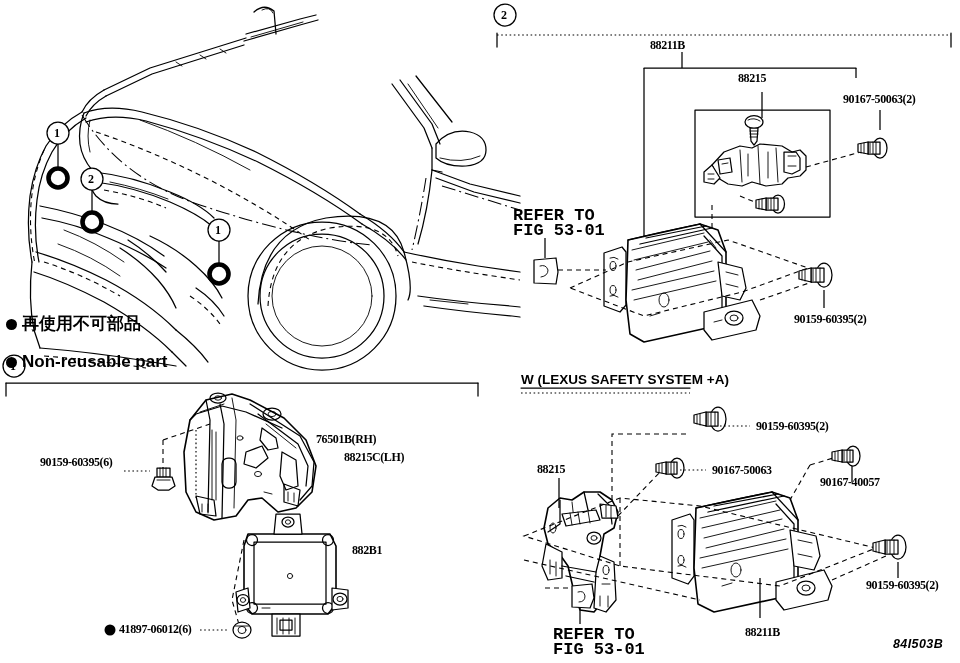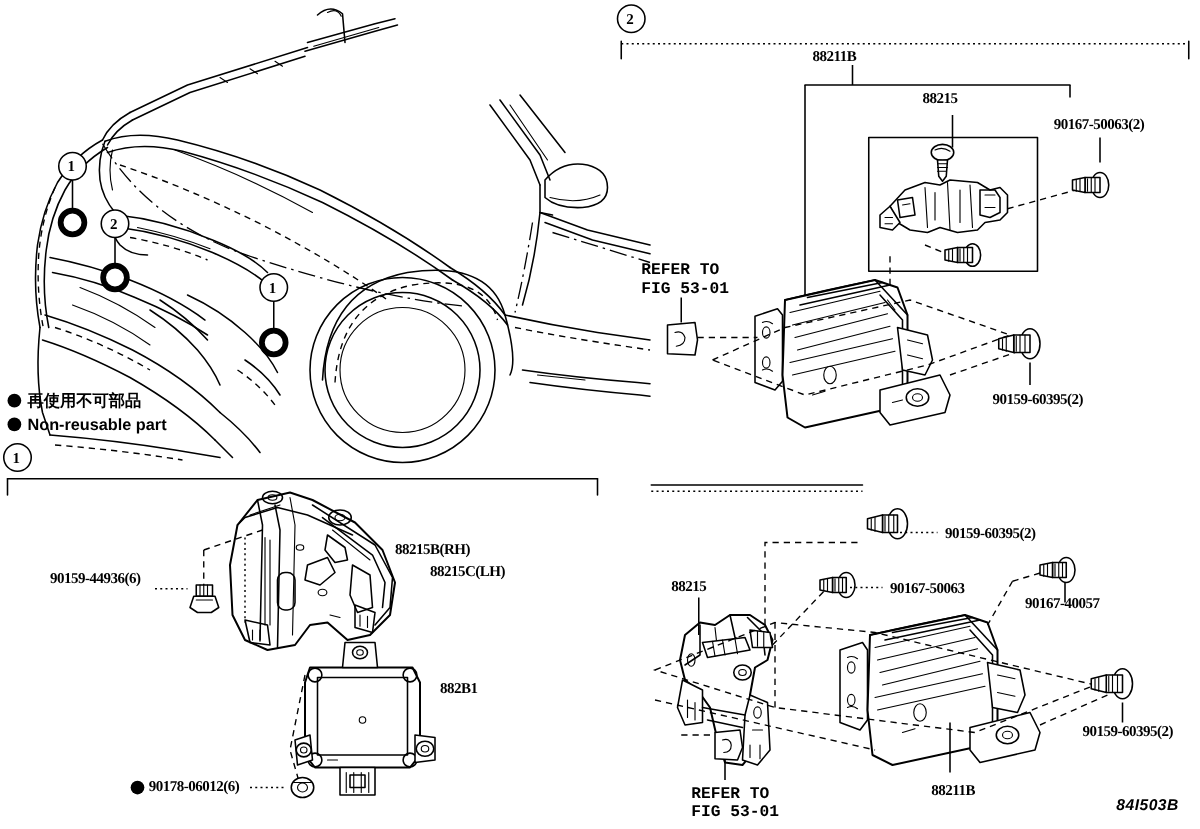--- a/index.html
+++ b/index.html
@@ -4,29 +4,29 @@
 <style>
   html,body{margin:0;padding:0;background:#fff;}
   body{width:960px;height:663px;position:relative;overflow:hidden;
        font-family:"Liberation Sans",sans-serif;color:#000;}
   .stage{position:absolute;left:0;top:0;width:960px;height:663px;}
   svg{position:absolute;left:0;top:0;}
   .lbl{position:absolute;font-family:Liberation Serif, serif;
        font-weight:bold;font-size:12px;letter-spacing:-0.4px;white-space:nowrap;color:#000;}
   .lbl.sm{font-size:12px;}
   .legend{position:absolute;font-family:"Liberation Sans",sans-serif;font-weight:bold;
-          font-size:13px;white-space:nowrap;}
+          font-size:17px;white-space:nowrap;}
   .legend .dot{display:inline-block;width:11px;height:11px;border-radius:50%;
                background:#000;vertical-align:-1px;margin-right:5px;}
   .hdr{position:absolute;font-family:"Liberation Sans",sans-serif;font-weight:bold;
        font-size:13.5px;white-space:nowrap;}
   .docid{position:absolute;font-family:"Liberation Sans",sans-serif;font-weight:bold;
          font-size:12.5px;letter-spacing:0.4px;font-style:italic;}
   .refblk{position:absolute;font-family:"Liberation Mono","DejaVu Sans Mono",monospace;
-          font-weight:bold;font-size:13px;line-height:15px;white-space:pre;}
+          font-weight:bold;font-size:17px;line-height:15px;white-space:pre;}
 </style>
 </head>
 <body>
 
 <div class="stage">
 
 <svg width="960" height="663" viewBox="0 0 960 663">
   <defs>
     <style>
       .s{fill:none;stroke:#000;stroke-width:1.25;stroke-linecap:round;stroke-linejoin:round;}
@@ -469,37 +469,38 @@
       <path class="thin" d="M-4 3 L-4 12 M-1 2 L-1 13"></path>
     </g>
     <line class="lead" x1="898" y1="562" x2="898" y2="578"></line>
   </g>
 
 </svg>
 
 <div class="legend" style="left:6px;top:312px;">
   <span class="dot"></span><span>再使用不可部品</span>
 </div>
-<div class="legend" style="left:6px;top:332px;">
+<div class="legend" style="left:6px;top:352px;">
   <span class="dot"></span><span>Non-reusable part</span>
 </div>
 
 <div class="lbl" style="left:650px;top:38px;">88211B</div>
 <div class="lbl" style="left:738px;top:71px;">88215</div>
 <div class="lbl" style="left:843px;top:92px;text-align:center;">90167-50063(2)</div>
 <div class="lbl" style="left:794px;top:312px;">90159-60395(2)</div>
 <div class="refblk" style="left:513px;top:208px;">REFER TO
 FIG 53-01</div>
 
-<div class="lbl" style="left:316px;top:432px;">88215B(RH)</div>
+<div class="lbl" style="left:316px;top:432px;">76501B(RH)</div>
 <div class="lbl" style="left:316px;top:450px;margin-left:28px;">88215C(LH)</div>
 <div class="lbl" style="left:352px;top:543px;">882B1</div>
-<div class="lbl" style="left:40px;top:455px;">90159-44936(6)</div>
-<div class="lbl" style="left:119px;top:622px;">90178-06012(6)</div>
-
+<div class="lbl" style="left:40px;top:455px;">90159-60395(6)</div>
+<div class="lbl" style="left:119px;top:622px;">41897-06012(6)</div>
+
+<div class="hdr" style="left:521px;top:372px;">W (LEXUS SAFETY SYSTEM +A)</div>
 <div class="lbl" style="left:537px;top:462px;">88215</div>
 <div class="lbl" style="left:756px;top:419px;">90159-60395(2)</div>
 <div class="lbl" style="left:712px;top:463px;text-align:center;">90167-50063</div>
 <div class="lbl" style="left:820px;top:475px;">90167-40057</div>
 <div class="lbl" style="left:745px;top:625px;">88211B</div>
 <div class="lbl" style="left:866px;top:578px;">90159-60395(2)</div>
 <div class="refblk" style="left:553px;top:627px;">REFER TO
 FIG 53-01</div>
 
 <div class="lbl sm" style="left:501px;top:8px;font-family:'Liberation Serif',serif;">2</div>

